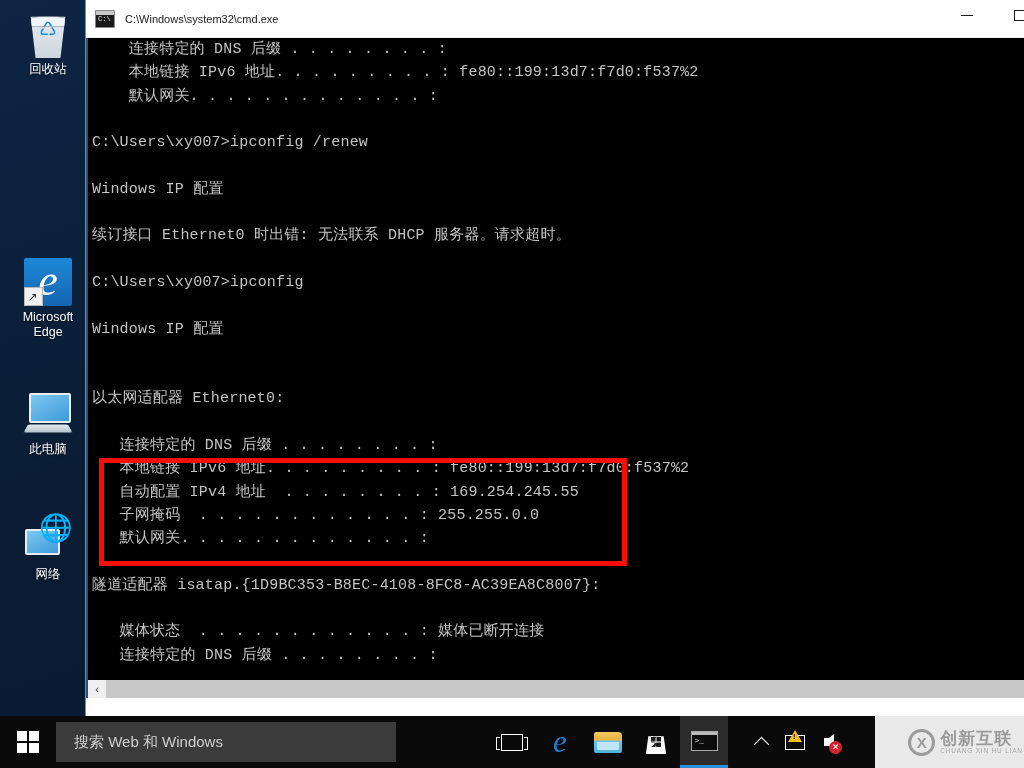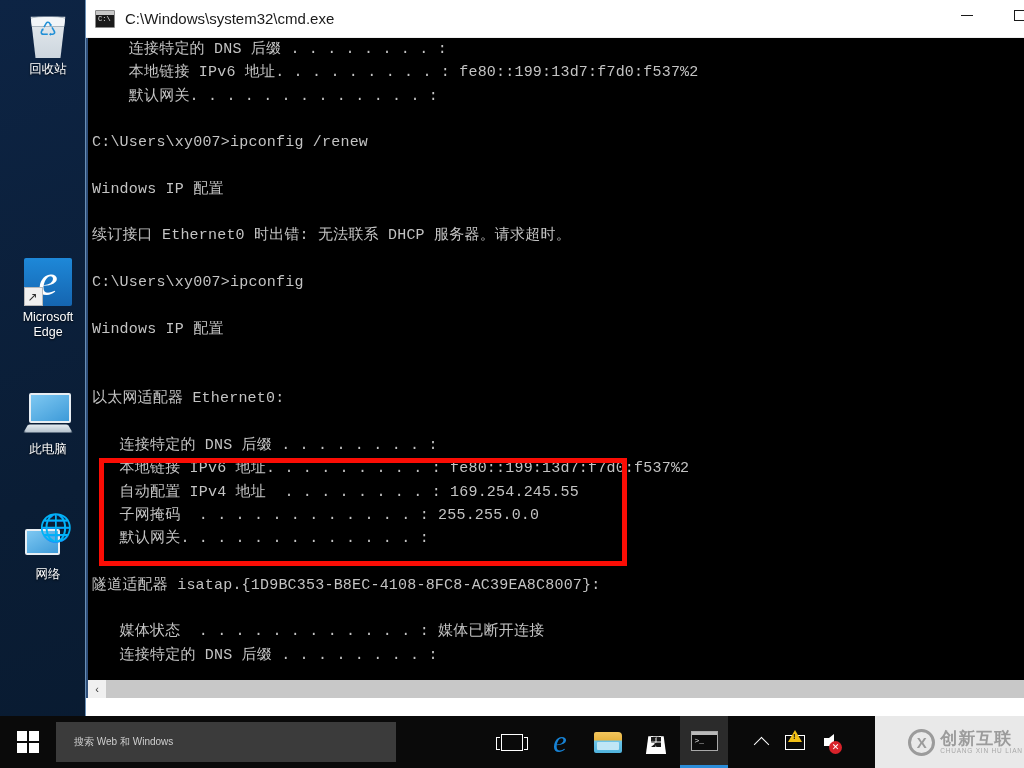--- a/index.html
+++ b/index.html
@@ -154,21 +154,21 @@
     background: #c8c8c8;
   }
   #cmd-icon::after {
     content: "C:\\";
     position: absolute; left: 2px; top: 4px;
     font-family: "Liberation Mono", monospace;
     font-size: 7px; color: #e8e8e8; line-height: 9px;
   }
   #cmd-title-text {
     margin-left: 10px;
-    font-size: 15px;
+    font-size: 11px;
     color: #1a1a1a;
     white-space: nowrap;
   }
   .win-btn {
     position: absolute; top: 0;
     width: 46px; height: 30px;
     display: flex; align-items: center; justify-content: center;
     color: #1a1a1a;
   }
   #win-minimize { right: 56px; }
@@ -240,21 +240,21 @@
     grid-template-rows: 1fr 1fr;
     gap: 2.5px;
   }
   .win-logo i { background: #ffffff; display: block; }
   #search-box {
     width: 340px; height: 40px;
     background: #3b3b3b;
     display: flex; align-items: center;
     padding-left: 18px;
     color: #cfcfcf;
-    font-size: 10px;
+    font-size: 15px;
   }
   .tb-icon {
     width: 48px; height: 52px;
     display: flex; align-items: center; justify-content: center;
     position: relative;
   }
   #taskbar-apps { display: flex; margin-left: 92px; }
   #tb-taskview .tv {
     width: 22px; height: 17px;
     border: 1.6px solid #ffffff;

